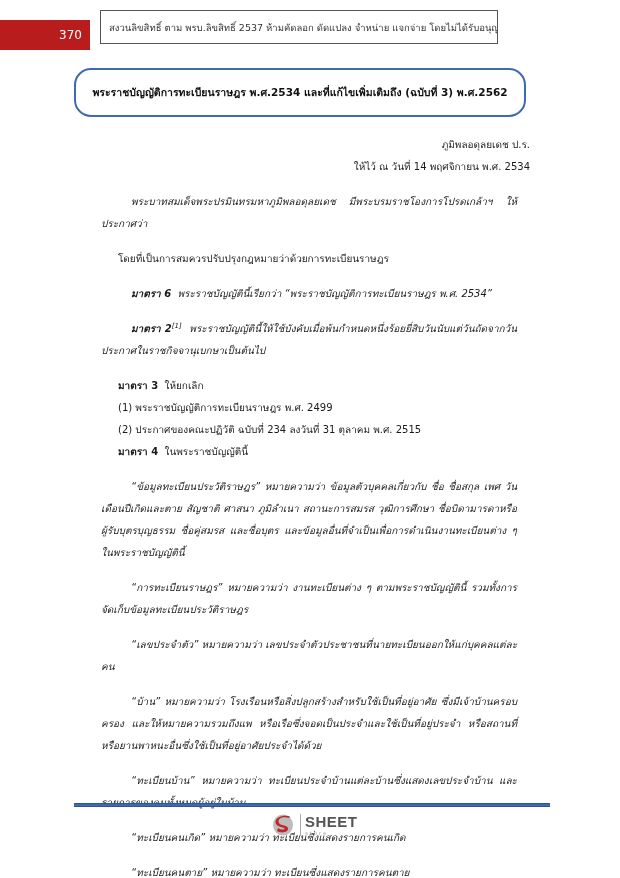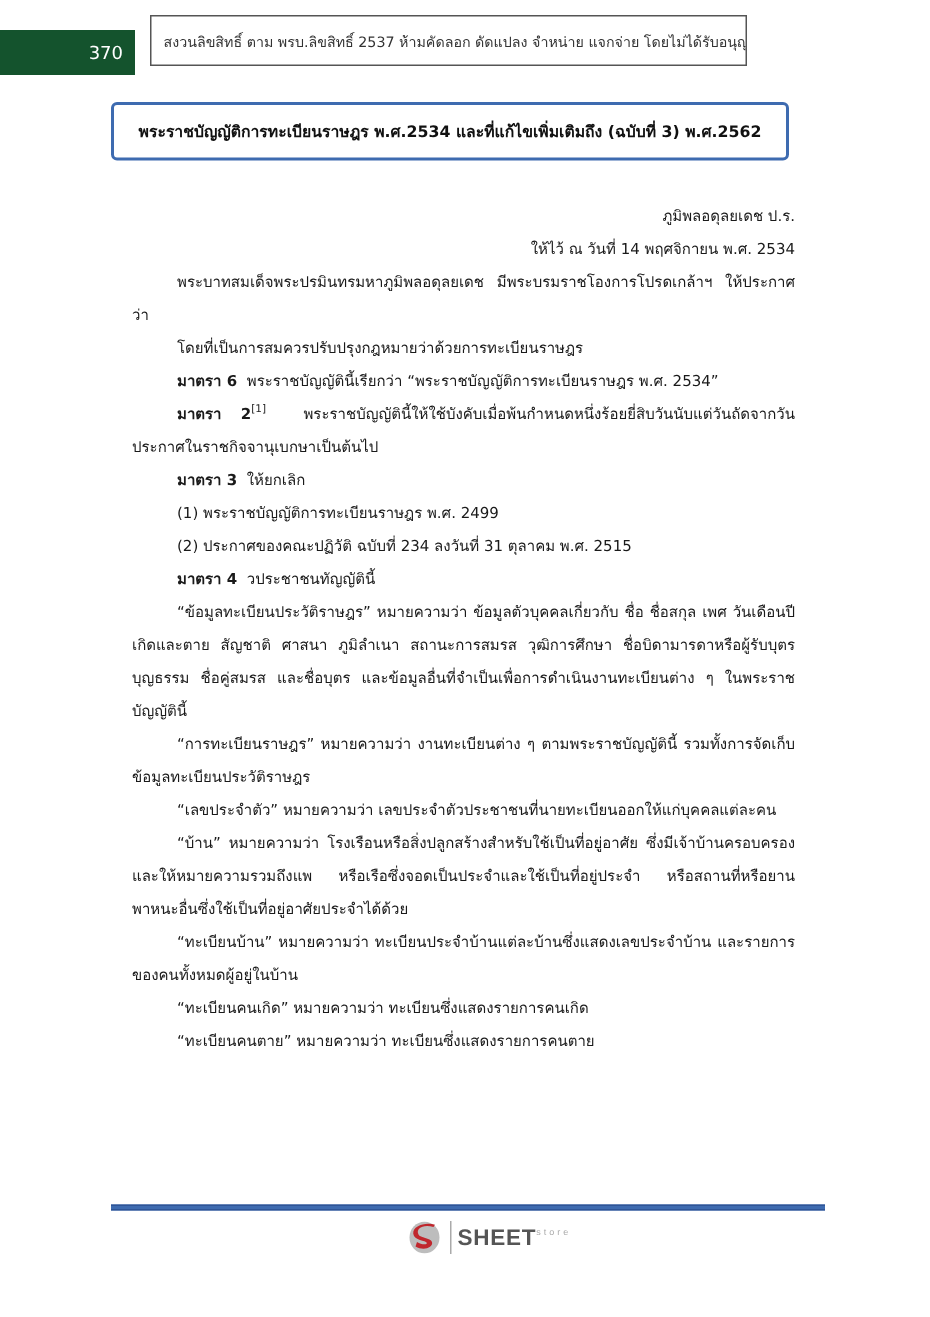--- a/index.html
+++ b/index.html
@@ -14,21 +14,21 @@
       overflow: hidden;
       font-family: "DejaVu Sans", "Liberation Sans", sans-serif;
       color: #1a1a1a;
     }
     .page-number-block {
       position: absolute;
       left: 0;
       top: 20px;
       width: 90px;
       height: 30px;
-      background: #14532d;
+      background: #b91c1c;
       color: #ffffff;
       font-size: 12px;
       display: flex;
       align-items: center;
       justify-content: flex-end;
       padding-right: 8px;
       box-sizing: border-box;
     }
     .copyright-box {
       position: absolute;
@@ -44,23 +44,23 @@
       align-items: center;
       padding-left: 8px;
       white-space: nowrap;
       overflow: hidden;
     }
     .title-box {
       position: absolute;
       left: 74px;
       top: 68px;
       width: 452px;
-      height: 39px;
+      height: 49px;
       border: 2px solid #3E6BB0;
-      border-radius: 4px;
+      border-radius: 17px;
       box-sizing: border-box;
       display: flex;
       align-items: center;
       justify-content: center;
       font-weight: bold;
       font-size: 10.5px;
       color: #111111;
       white-space: nowrap;
     }
     .content {
@@ -72,21 +72,22 @@
       line-height: 22px;
       color: #1a1a1a;
     }
     .center-line {
       text-align: right;
       white-space: nowrap;
     }
     .para {
       text-indent: 30px;
       text-align: justify;
-      margin: 0;
+      margin: 13px;
+      font-style: italic;
     }
     .para-noindent {
       margin: 0;
       padding-left: 30px;
     }
     .section-label {
       font-weight: bold;
     }
     sup {
       font-size: 7px;
@@ -116,21 +117,21 @@
       height: 24px;
       position: relative;
     }
     .logo-divider {
       width: 1px;
       height: 22px;
       background: #aaaaaa;
     }
     .logo-text {
       display: flex;
-      flex-direction: row;
+      flex-direction: column;
       line-height: 1;
     }
     .logo-text .brand {
       font-family: "Liberation Sans", sans-serif;
       font-weight: bold;
       font-size: 15px;
       color: #555555;
       letter-spacing: 0.5px;
     }
     .logo-text .sub {
@@ -175,21 +176,21 @@
 
   <p class="para-noindent">
     <span class="section-label">มาตรา 3</span>&nbsp;
     <span>ให้ยกเลิก</span>
   </p>
   <p class="para-noindent">(1) พระราชบัญญัติการทะเบียนราษฎร พ.ศ. 2499</p>
   <p class="para-noindent">(2) ประกาศของคณะปฏิวัติ ฉบับที่ 234 ลงวันที่ 31 ตุลาคม พ.ศ. 2515</p>
 
   <p class="para-noindent">
     <span class="section-label">มาตรา 4</span>&nbsp;
-    <span>วประชาชนทัญญัตินี้</span>
+    <span>ในพระราชบัญญัตินี้</span>
   </p>
 
   <p class="para">“ข้อมูลทะเบียนประวัติราษฎร” หมายความว่า ข้อมูลตัวบุคคลเกี่ยวกับ ชื่อ ชื่อสกุล เพศ วันเดือนปีเกิดและตาย สัญชาติ ศาสนา ภูมิลำเนา สถานะการสมรส วุฒิการศึกษา ชื่อบิดามารดาหรือผู้รับบุตรบุญธรรม ชื่อคู่สมรส และชื่อบุตร และข้อมูลอื่นที่จำเป็นเพื่อการดำเนินงานทะเบียนต่าง ๆ ในพระราชบัญญัตินี้</p>
   <p class="para">“การทะเบียนราษฎร” หมายความว่า งานทะเบียนต่าง ๆ ตามพระราชบัญญัตินี้ รวมทั้งการจัดเก็บข้อมูลทะเบียนประวัติราษฎร</p>
   <p class="para">“เลขประจำตัว” หมายความว่า เลขประจำตัวประชาชนที่นายทะเบียนออกให้แก่บุคคลแต่ละคน</p>
   <p class="para">“บ้าน” หมายความว่า โรงเรือนหรือสิ่งปลูกสร้างสำหรับใช้เป็นที่อยู่อาศัย ซึ่งมีเจ้าบ้านครอบครอง และให้หมายความรวมถึงแพ หรือเรือซึ่งจอดเป็นประจำและใช้เป็นที่อยู่ประจำ หรือสถานที่หรือยานพาหนะอื่นซึ่งใช้เป็นที่อยู่อาศัยประจำได้ด้วย</p>
   <p class="para">“ทะเบียนบ้าน” หมายความว่า ทะเบียนประจำบ้านแต่ละบ้านซึ่งแสดงเลขประจำบ้าน และรายการของคนทั้งหมดผู้อยู่ในบ้าน</p>
   <p class="para">“ทะเบียนคนเกิด” หมายความว่า ทะเบียนซึ่งแสดงรายการคนเกิด</p>
   <p class="para">“ทะเบียนคนตาย” หมายความว่า ทะเบียนซึ่งแสดงรายการคนตาย</p>
 </div>

